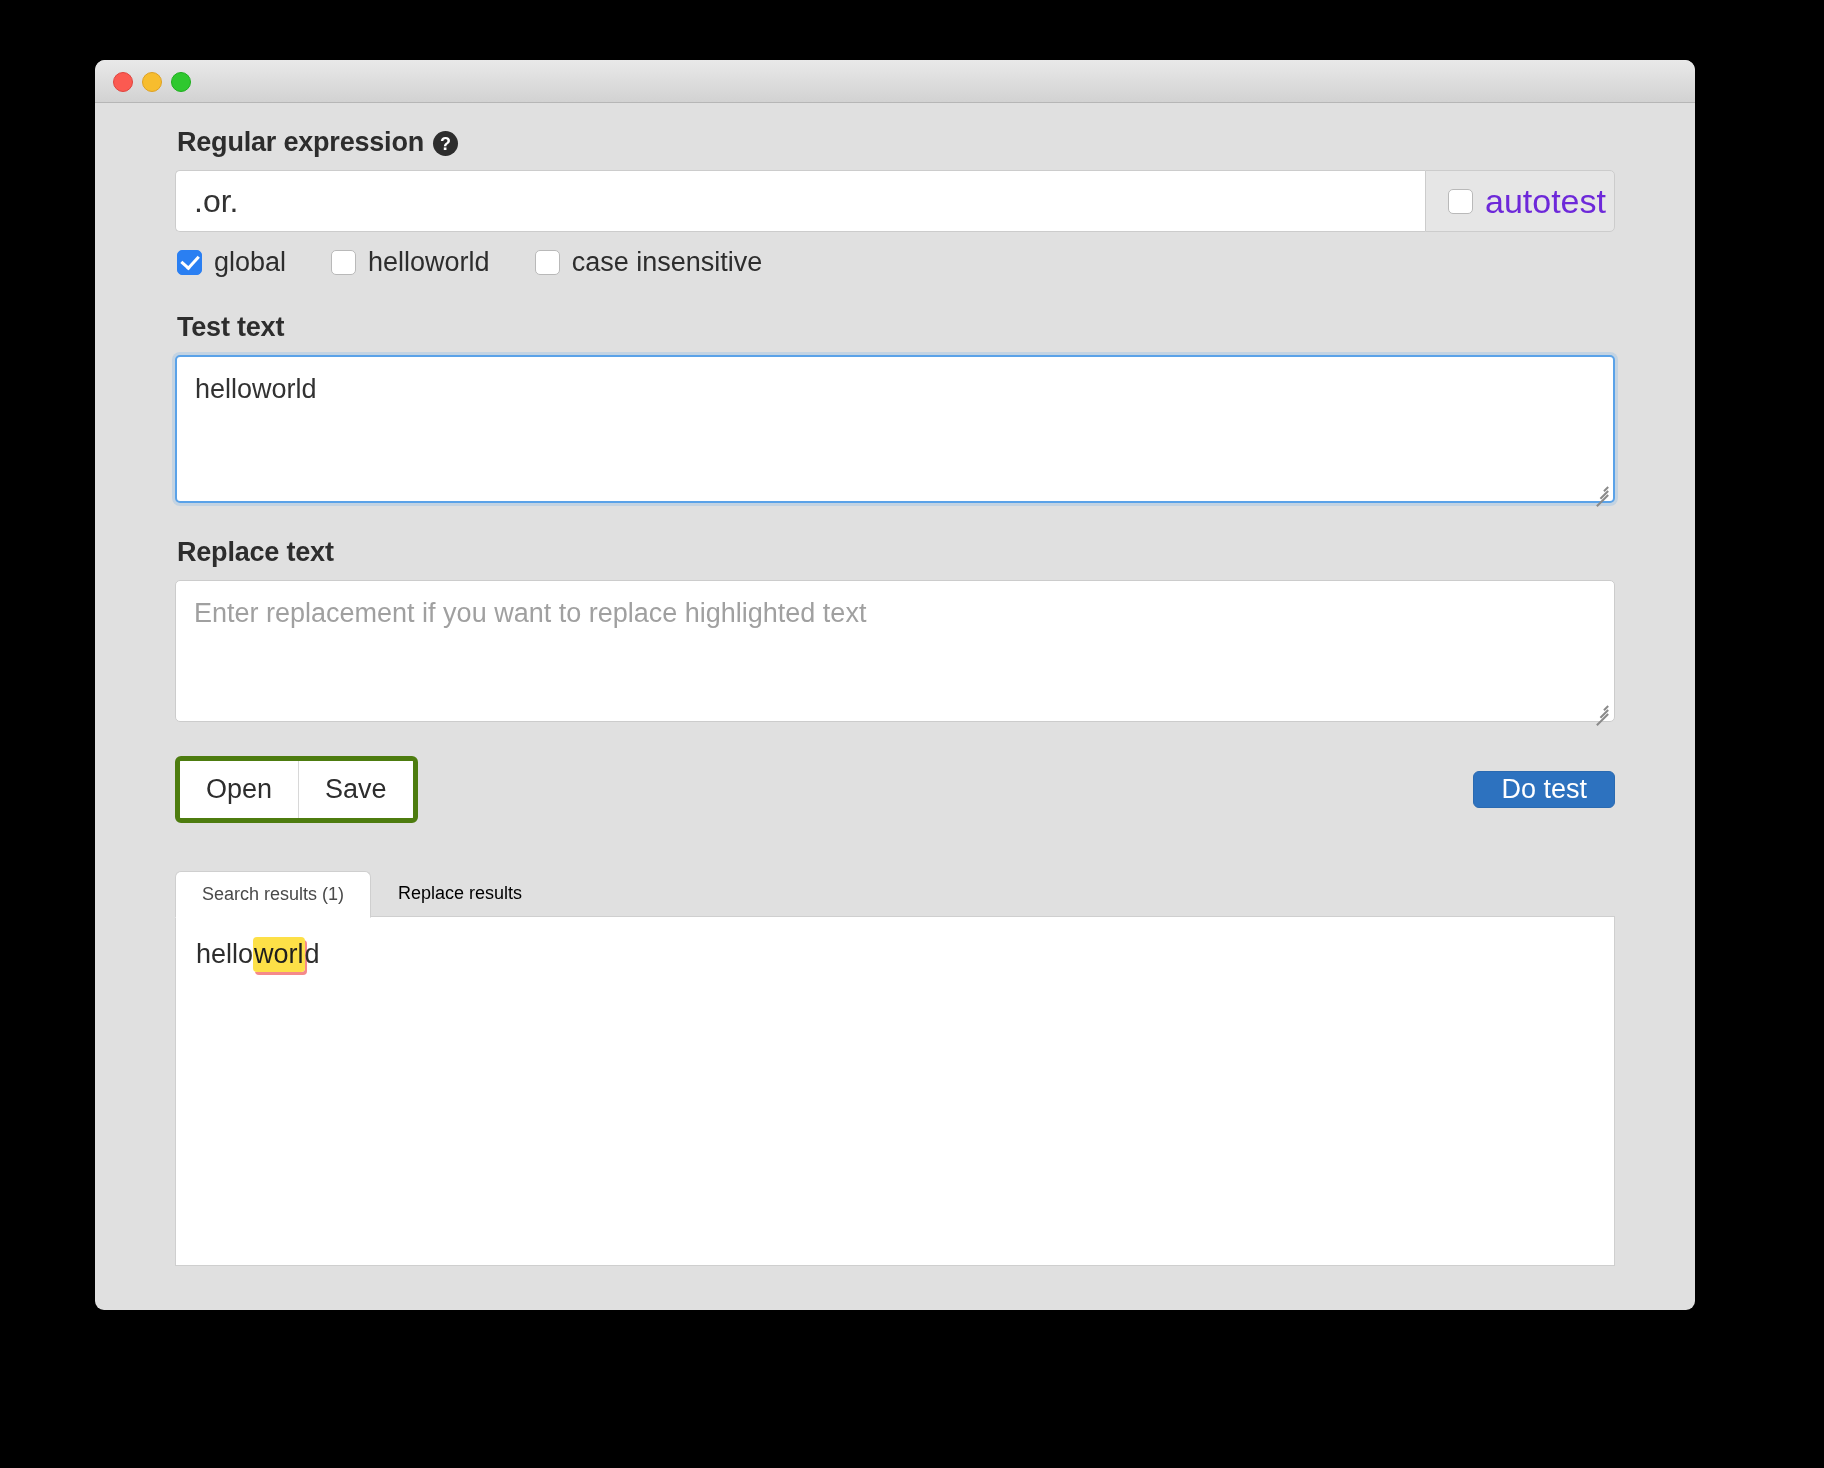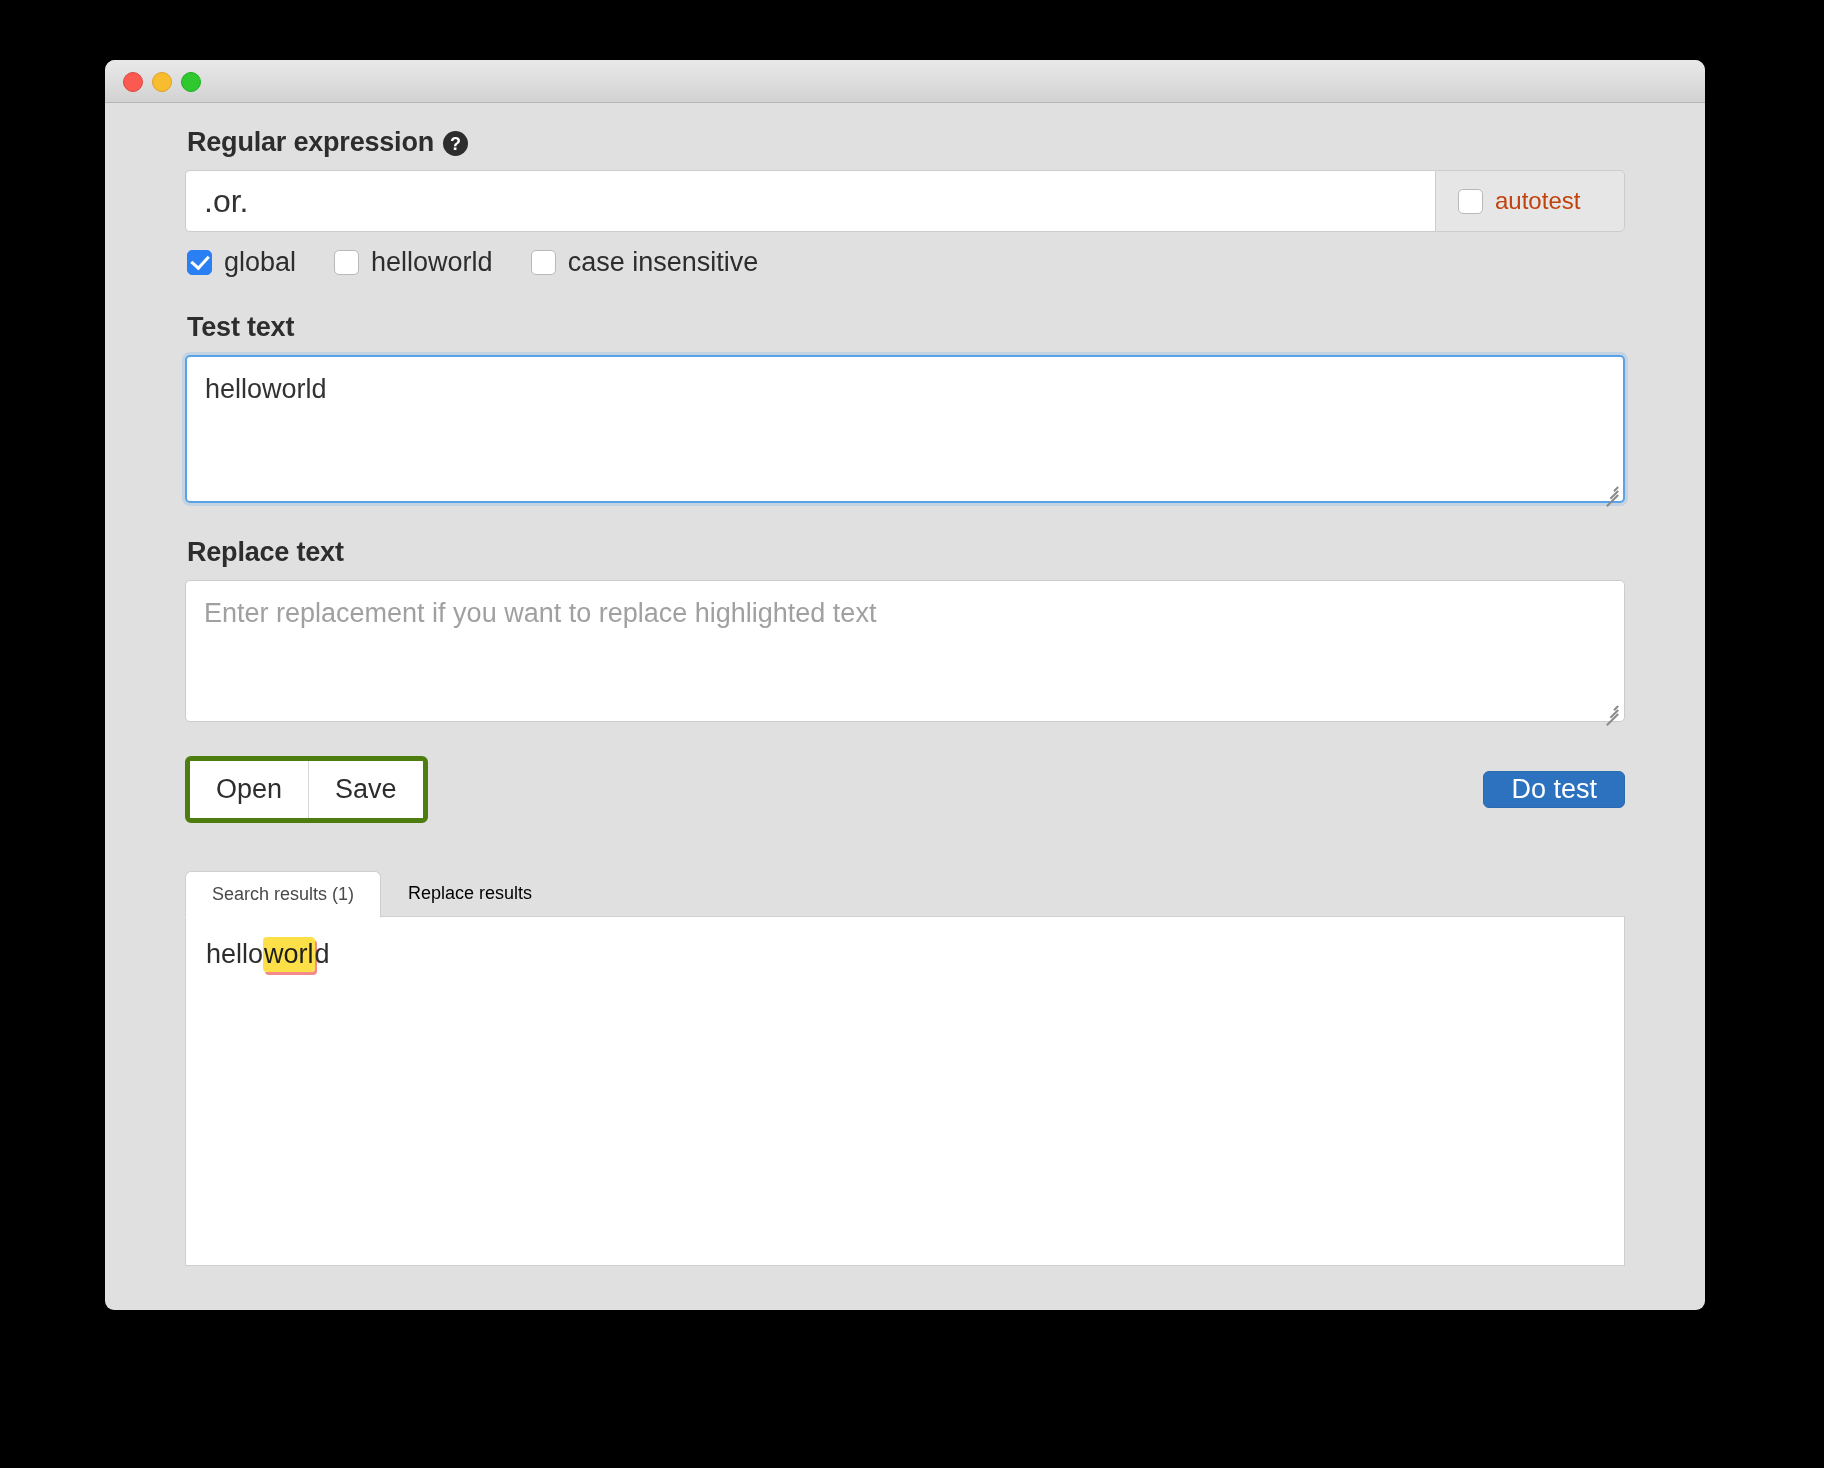--- a/index.html
+++ b/index.html
@@ -10,21 +10,21 @@
   body {
     width: 1824px;
     height: 1468px;
     font-family: "Liberation Sans", sans-serif;
     overflow: hidden;
   }
 
   
   .window {
     position: absolute;
-    left: 105px;
+    left: 95px;
     top: 60px;
     width: 1600px;
     height: 1250px;
     background: #e0e0e0;
     border-radius: 10px 10px 9px 9px;
     overflow: hidden;
     box-shadow: 0 6px 26px rgba(0,0,0,0.55);
   }
   .titlebar {
     height: 42px;
@@ -117,22 +117,22 @@
     border: 1px solid #cccccc;
     border-radius: 0 5px 5px 0;
     background: #e6e6e6;
     display: flex;
     align-items: center;
     gap: 12px;
     padding-left: 22px;
     cursor: pointer;
   }
   .autotest-box .cb-label {
-    font-size: 24px;
-    color: #c2410c;
+    font-size: 34px;
+    color: #6d28d9;
   }
 
   
   .cb {
     width: 25px;
     height: 25px;
     border-radius: 5px;
     border: 1px solid #b9b9b9;
     background: #ffffff;
     box-sizing: border-box;
@@ -153,21 +153,21 @@
     border: solid #ffffff;
     border-width: 0 3px 3px 0;
     transform: rotate(42deg) translate(-1px, -2px);
   }
 
   .flags-row {
     display: flex;
     align-items: center;
     margin-top: 15px;
     margin-left: 2px;
-    gap: 0;
+    gap: 7px;
   }
   .flag {
     display: flex;
     align-items: center;
     gap: 12px;
     cursor: pointer;
     margin-right: 38px;
   }
   .flag .cb-label {
     font-size: 27px;

